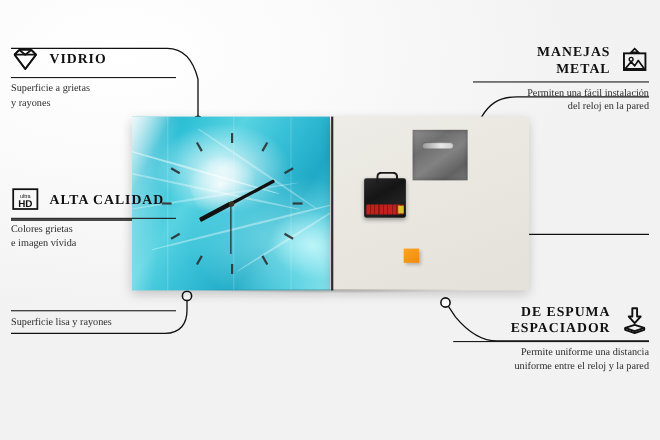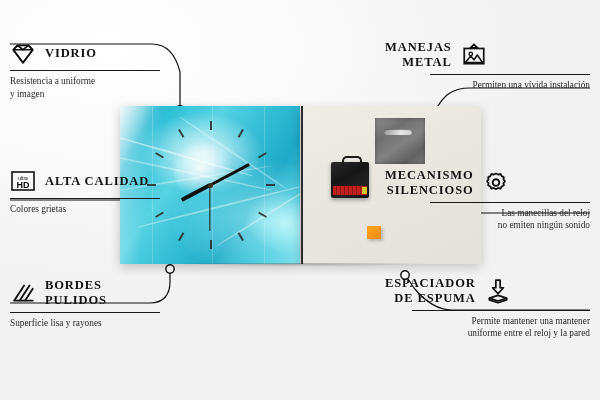--- a/index.html
+++ b/index.html
@@ -93,21 +93,21 @@
   .hand-h{width:4px;height:32px;margin-left:-2px;margin-top:-32px;transform:rotate(-118deg);}
   .hand-m{width:3px;height:44px;margin-left:-1.5px;margin-top:-44px;transform:rotate(62deg);}
   .hand-s{width:1.4px;height:46px;margin-left:-.7px;margin-top:-46px;transform:rotate(180deg);background:#1a1a1a;}
   .cap{position:absolute;left:50%;top:50%;width:5px;height:5px;margin:-2.5px 0 0 -2.5px;border-radius:50%;background:#3a3020;}
 
   
   .callout{position:absolute;width:205px;}
   .c-left{left:10px;text-align:left;}
   .c-right{right:10px;text-align:right;}
   .cal-head{display:flex;align-items:center;gap:9px;}
-  .c-right .cal-head{flex-direction:row-reverse;justify-content:flex-end;}
+  .c-right .cal-head{flex-direction:row-reverse;}
   .cal-title{
     font-size:12.5px;font-weight:bold;letter-spacing:.9px;color:#111;
     line-height:1.18;text-transform:uppercase;
   }
   .rule{height:1.3px;background:#1a1a1a;margin:4px 0 4px;}
   .cal-sub{font-size:9.3px;color:#2a2a2a;line-height:1.32;}
   .icon{width:26px;height:26px;flex:0 0 26px;display:block;}
   .icon svg{display:block;width:26px;height:26px;}
 
   .c1{top:40px;} .c2{top:168px;} .c3{top:278px;}
@@ -211,61 +211,46 @@
           <path d="M7 5l5 4 5-4M3 9l9 12 9-12"></path>
             </g>
           </svg>
       </span>
       <div class="cal-title">
         <div>VIDRIO</div>
       </div>
     </div>
     <div class="rule"></div>
     <div class="cal-sub">
-      <div>Resistencia a uniforme</div>
-      <div>y imagen</div>
+      <div>Superficie a grietas</div>
+      <div>y rayones</div>
     </div>
   </div>
 
   <div class="callout c-left c2">
     <div class="cal-head">
       <span class="icon">
         <svg viewBox="0 0 26 26">
           <rect x="2" y="4" width="22" height="18" fill="none" stroke="#111" stroke-width="1.6"></rect>
           <text x="13" y="12" font-family="Liberation Sans, sans-serif" font-size="5" text-anchor="middle" fill="#111">ultra</text>
           <text x="13" y="20" font-family="Liberation Sans, sans-serif" font-size="9" font-weight="bold" text-anchor="middle" fill="#111">HD</text>
         </svg>
       </span>
       <div class="cal-title">
         <div>ALTA CALIDAD</div>
       </div>
     </div>
     <div class="rule"></div>
     <div class="cal-sub">
       <div>Colores grietas</div>
+      <div>e imagen vívida</div>
     </div>
   </div>
 
   <div class="callout c-left c3">
-    <div class="cal-head">
-      <span class="icon">
-        <svg viewBox="0 0 24 24">
-            <g stroke="#111" stroke-width="1.7" fill="none" stroke-linecap="round">
-          <path d="M4 19L13 5"></path>
-              <path d="M9 19L18 5"></path>
-              <path d="M14 19L21 8"></path>
-              <path d="M4 19h17"></path>
-            </g>
-          </svg>
-      </span>
-      <div class="cal-title">
-        <div>BORDES</div>
-        <div>PULIDOS</div>
-      </div>
-    </div>
     <div class="rule"></div>
     <div class="cal-sub">
       <div>Superficie lisa y rayones</div>
     </div>
   </div>
 
   <div class="callout c-right c4">
     <div class="cal-head">
       <span class="icon">
         <svg viewBox="0 0 24 24">
@@ -275,62 +260,42 @@
           <path d="M4 19l5-6 3 3.5L15 12l5 7z" fill="none" stroke="#111" stroke-width="1.4" stroke-linejoin="round"></path>
         </svg>
       </span>
       <div class="cal-title">
         <div>MANEJAS</div>
         <div>METAL</div>
       </div>
     </div>
     <div class="rule"></div>
     <div class="cal-sub">
-      <div>Permiten una vívida instalación</div>
-    </div>
-  </div>
-
-  <div class="callout c-right c5">
-    <div class="cal-head">
-      <span class="icon">
-        <svg viewBox="0 0 24 24">
-            <g fill="none" stroke="#111" stroke-width="1.7" stroke-linejoin="round">
-          <path d="M12 3.2l2.2 1 2-.6 1 2 2 .9-.3 2.2 1.4 1.7-1.4 1.7.3 2.2-2 .9-1 2-2-.6-2.2 1-2.2-1-2 .6-1-2-2-.9.3-2.2L3.7 10.4 5.1 8.7 4.8 6.5l2-.9 1-2 2 .6z"></path>
-          <circle cx="12" cy="11.6" r="3.1"></circle>
-            </g>
-          </svg>
-      </span>
-      <div class="cal-title">
-        <div>MECANISMO</div>
-        <div>SILENCIOSO</div>
-      </div>
-    </div>
-    <div class="rule"></div>
-    <div class="cal-sub">
-      <div>Las manecillas del reloj</div>
-      <div>no emiten ningún sonido</div>
-    </div>
-  </div>
+      <div>Permiten una fácil instalación</div>
+      <div>del reloj en la pared</div>
+    </div>
+  </div>
+
 
   <div class="callout c-right c6">
     <div class="cal-head">
       <span class="icon">
         <svg viewBox="0 0 24 24">
             <g fill="none" stroke="#111" stroke-width="1.6" stroke-linejoin="round">
           <path d="M10 2h4v7h3l-5 5.5L7 9h3z"></path>
           <path d="M12 16l8 2.6-8 2.6-8-2.6z"></path>
           <path d="M4 18.6v1.6l8 2.6 8-2.6v-1.6"></path>
             </g>
           </svg>
       </span>
       <div class="cal-title">
+        <div>DE ESPUMA</div>
         <div>ESPACIADOR</div>
-        <div>DE ESPUMA</div>
-      </div>
-    </div>
-    <div class="rule"></div>
-    <div class="cal-sub">
-      <div>Permite mantener una mantener</div>
+      </div>
+    </div>
+    <div class="rule"></div>
+    <div class="cal-sub">
+      <div>Permite uniforme una distancia</div>
       <div>uniforme entre el reloj y la pared</div>
     </div>
   </div>
 
 </div>
 
 </body></html>

